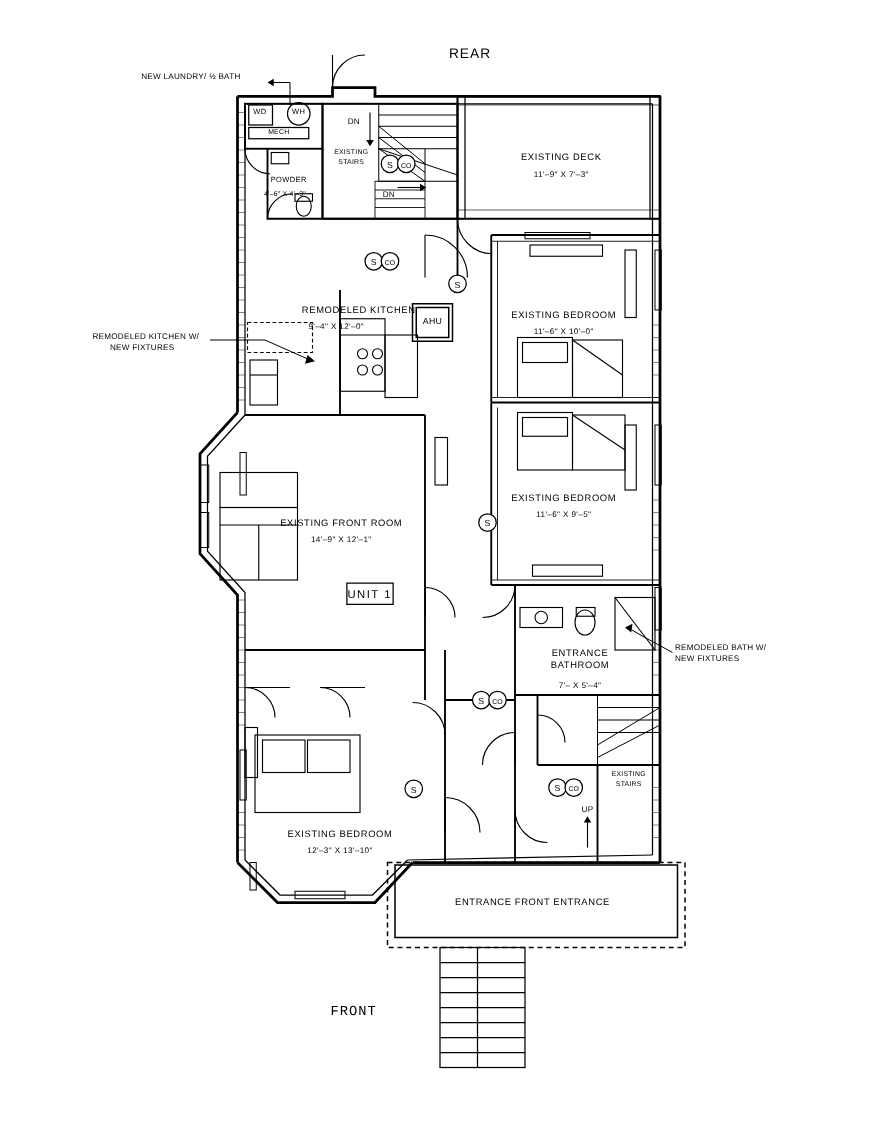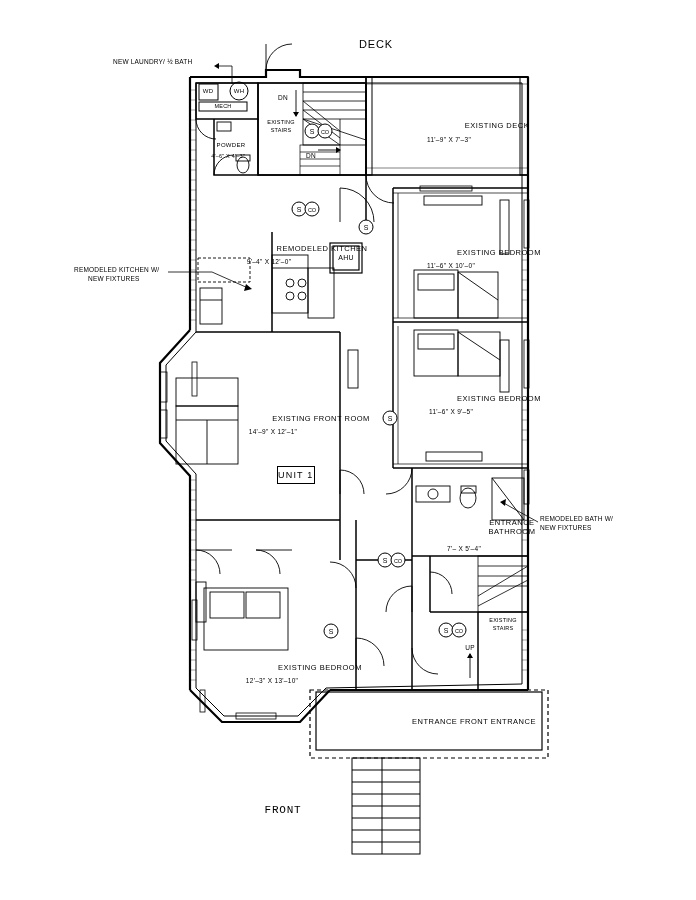--- a/index.html
+++ b/index.html
@@ -31,21 +31,20 @@
     line-height: 1.15;
     text-align: center;
   }
   .lbl.big {
     font-size: 11px;
     letter-spacing: 0.8px;
   }
   .lbl.room {
     font-size: 7.5px;
     letter-spacing: 0.5px;
-    margin-left: 48px;
   }
   .lbl.dim {
     font-size: 6.5px;
     letter-spacing: 0.3px;
   }
   .lbl.tiny {
     font-size: 5.5px;
     letter-spacing: 0.2px;
   }
   .lbl.note {
@@ -425,41 +424,41 @@
     <text x="366" y="230">S</text>
     <text x="390" y="421">S</text>
     <text x="385" y="563">S</text>
       <text x="398" y="563" font-size="5.5">CO</text>
     <text x="446" y="633">S</text>
       <text x="459" y="633" font-size="5.5">CO</text>
     <text x="331" y="634">S</text>
   </g>
 </svg>
 
-<div class="lbl big ctr" style="left:376px; top:44px;">DECK</div>
+<div class="lbl big ctr" style="left:376px; top:44px;">REAR</div>
 <div class="lbl big ctr" style="left:283px; top:810px;font-family:Liberation Mono, monospace;">FRONT</div>
 
 <div class="unitbox" style="left:277px; top:466px;">UNIT  1</div>
 
 <div class="lbl note" style="left:113px; top:58px;">NEW LAUNDRY/ ½ BATH</div>
 
 <div class="lbl note" style="left:74px; top:266px;">
   <div>REMODELED KITCHEN W/</div>
   <div style="padding-left:14px;">NEW FIXTURES</div>
 </div>
 
 <div class="lbl note" style="left:540px; top:515px;">
   <div>REMODELED  BATH W/</div>
   <div>NEW FIXTURES</div>
 </div>
 
 <div class="lbl room ctr" style="left:449px; top:126px;">EXISTING DECK</div>
 <div class="lbl dim ctr" style="left:449px; top:140px;">11'–9" X 7'–3"</div>
 
-<div class="lbl room ctr" style="left:274px; top:249px;">REMODELED KITCHEN</div>
+<div class="lbl room ctr" style="left:287px; top:249px;">REMODELED KITCHEN</div>
 <div class="lbl dim ctr" style="left:269px; top:262px;">9'–4" X 12'–0"</div>
 
 <div class="lbl room ctr" style="left:451px; top:253px;">EXISTING BEDROOM</div>
 <div class="lbl dim ctr" style="left:451px; top:266px;">11'–6" X 10'–0"</div>
 
 <div class="lbl room ctr" style="left:451px; top:399px;">EXISTING BEDROOM</div>
 <div class="lbl dim ctr" style="left:451px; top:412px;">11'–6" X 9'–5"</div>
 
 <div class="lbl room ctr" style="left:273px; top:419px;">EXISTING FRONT ROOM</div>
 <div class="lbl dim ctr" style="left:273px; top:432px;">14'–9" X 12'–1"</div>

